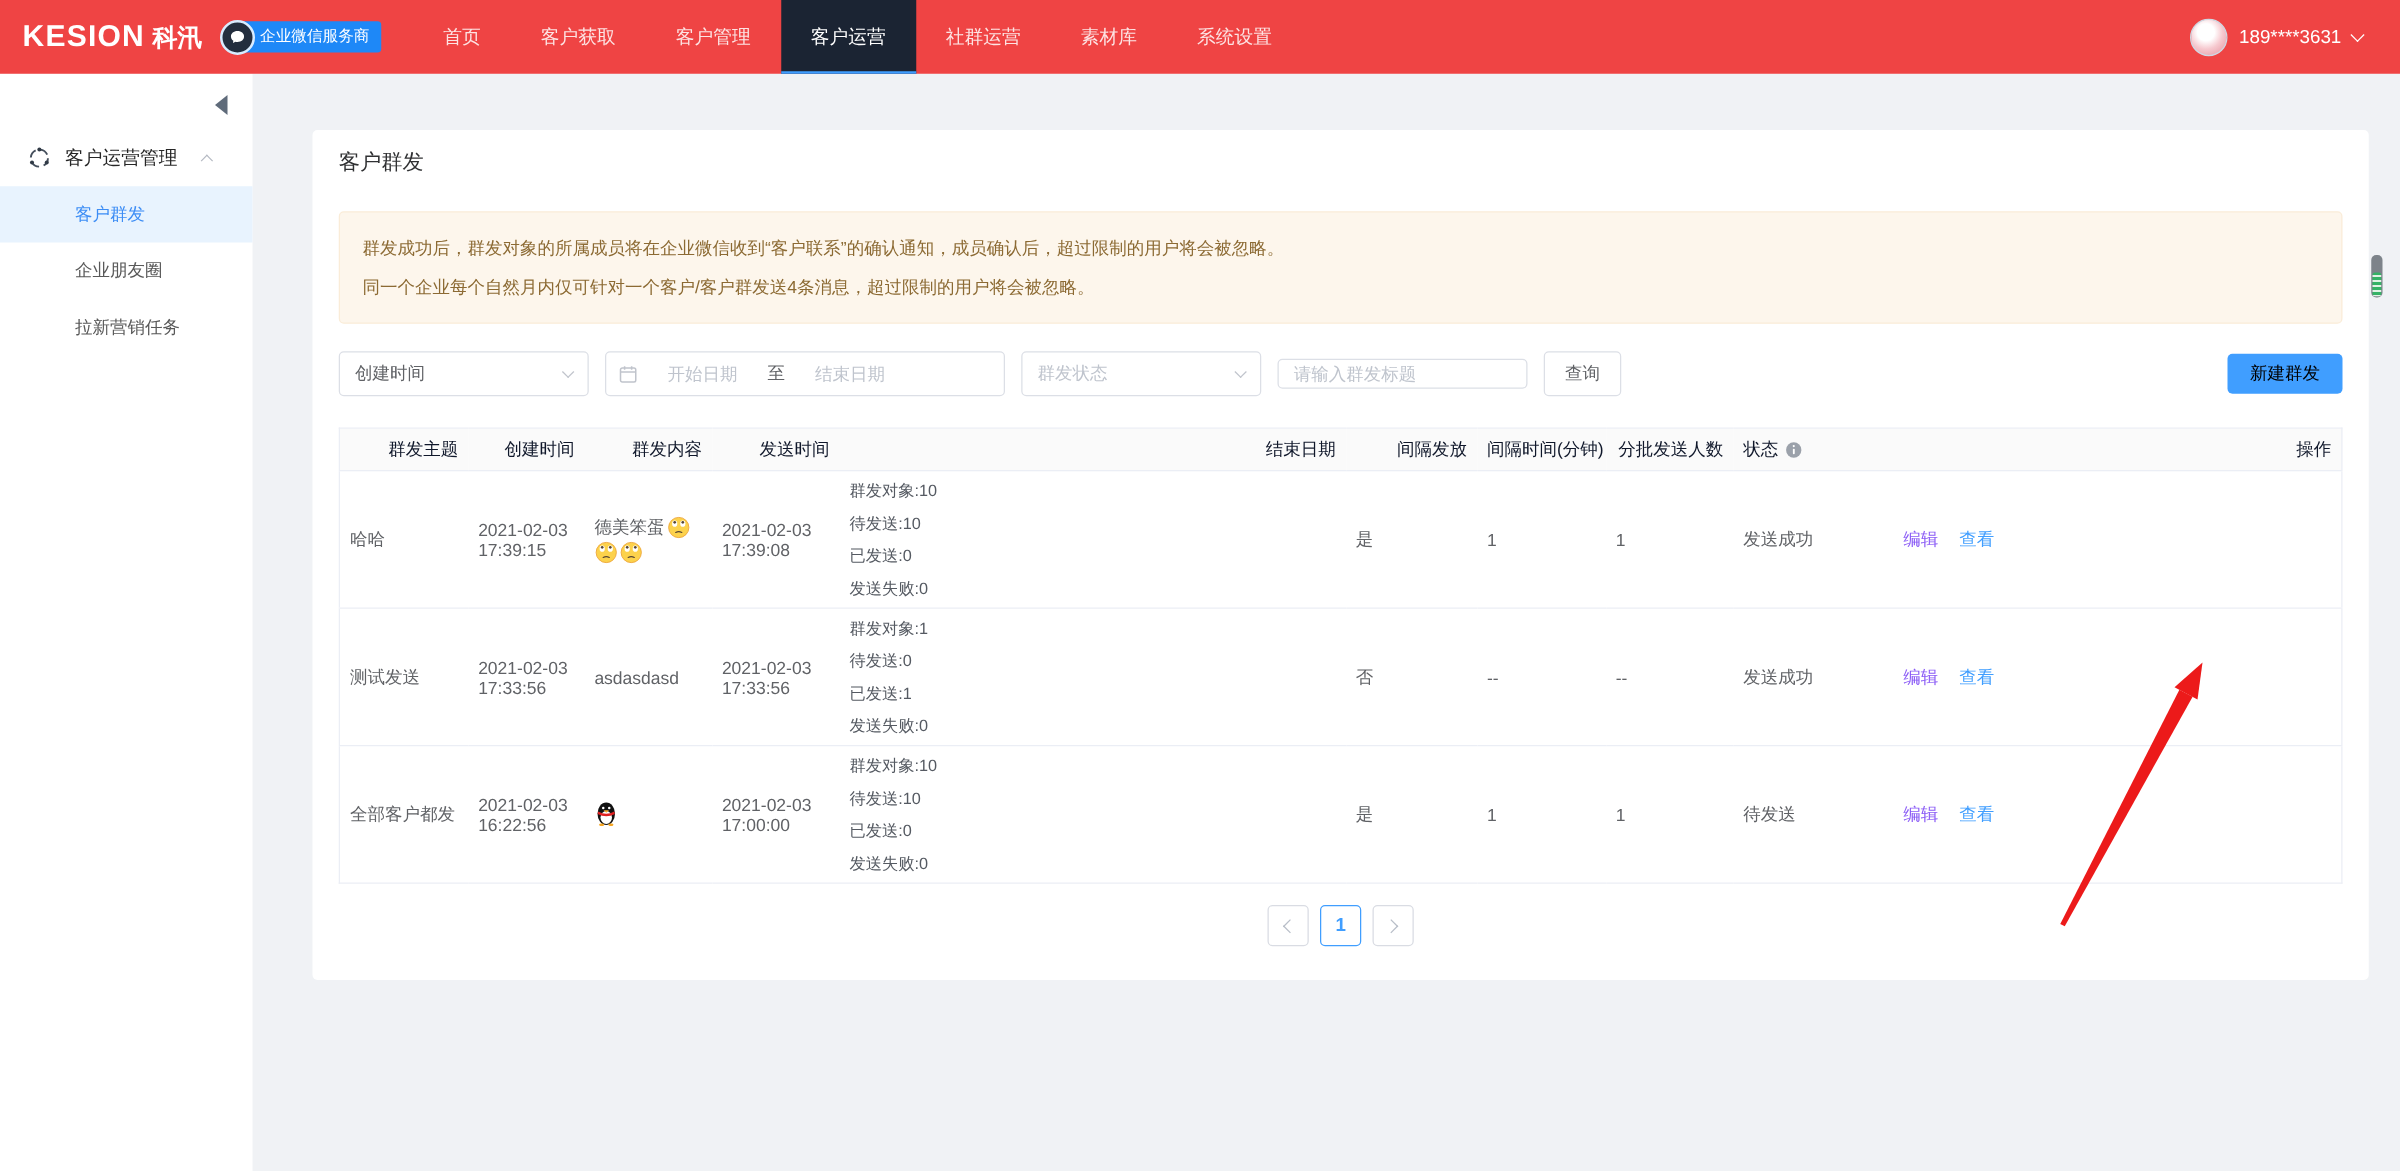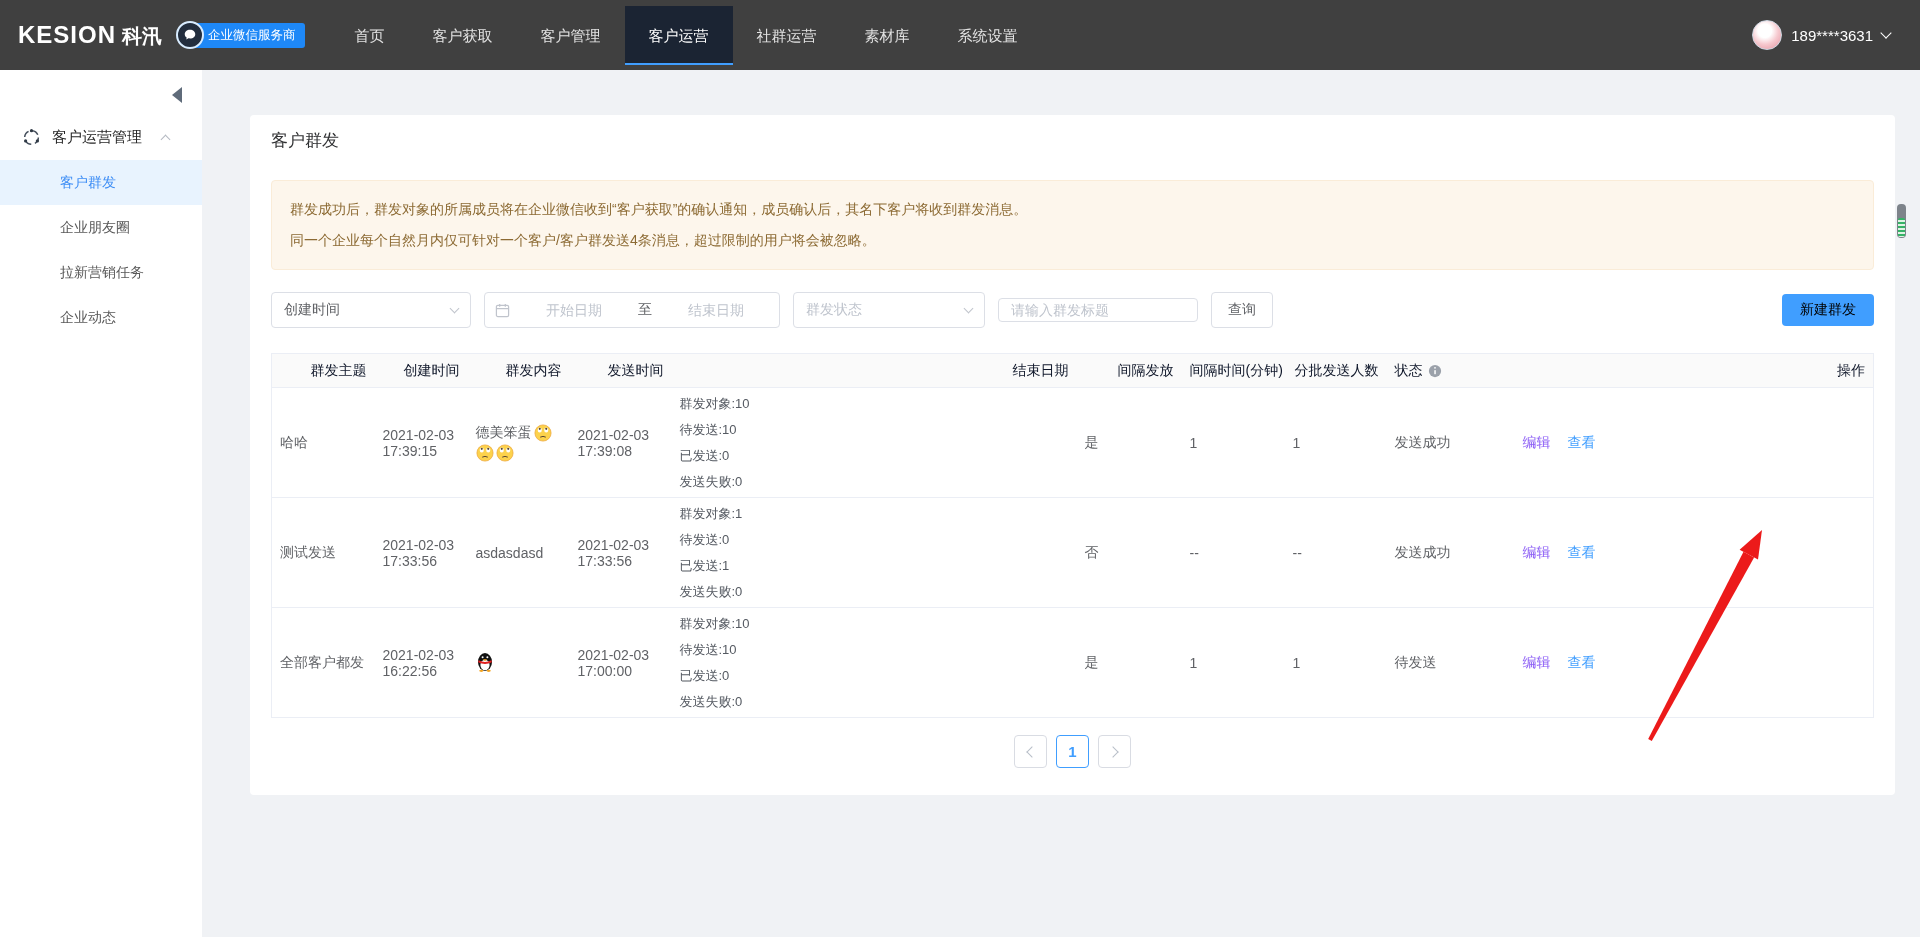--- a/index.html
+++ b/index.html
@@ -1,19 +1,19 @@
 <!DOCTYPE html>
 <html><head>
 <meta charset="utf-8">
 <style>
   * { margin:0; padding:0; box-sizing:border-box; }
   html,body { width:1920px; height:937px; overflow:hidden; font-family:"Liberation Sans", sans-serif; background:#f0f2f5; }
 
   
-  .topbar { height:70px; background:#404040; display:flex; align-items:center; color:#fff; position:relative; z-index:5; }
+  .topbar { height:59px; background:#ef4444; display:flex; align-items:center; color:#fff; position:relative; z-index:5; }
   .logo { display:flex; align-items:baseline; margin-left:18px; cursor:pointer; }
   .logo-en { font-size:24px; font-weight:700; letter-spacing:1px; }
   .logo-cn { font-size:20px; font-weight:600; margin-left:6px; }
   .badge { display:flex; align-items:center; margin-left:14px; }
   .badge-icon { width:28px; height:28px; border-radius:50%; background:#232e3e; border:2px solid #d8ecff; display:flex; align-items:center; justify-content:center; position:relative; z-index:1; }
   .badge-text { background:#1e88f7; color:#fff; font-size:12.5px; padding:4px 9px 4px 18px; margin-left:-14px; border-radius:3px; white-space:nowrap; }
   .nav { display:flex; margin-left:26px; height:59px; }
   .nav-item { padding:0 24px; line-height:59px; font-size:15px; color:rgba(255,255,255,.85); cursor:pointer; position:relative; white-space:nowrap; }
   .nav-item.active { background:#1b2433; color:#fff; }
   .nav-item.active::after { content:""; position:absolute; left:0; right:0; bottom:0; height:2px; background:#409eff; }
@@ -37,21 +37,21 @@
   .main { flex:1; padding:45px 25px 0 48px; }
   .card { background:#fff; border-radius:4px; padding:14px 21px 27px; position:relative; }
   .page-title { font-size:17px; color:#303133; font-weight:400; }
   .notice { margin-top:28px; background:#fdf6ec; border:1px solid #faecd8; border-radius:4px; padding:13px 18px; color:#8c6a33; font-size:14px; line-height:31px; }
 
   .filters { display:flex; align-items:center; margin-top:22px; gap:13px; }
   .sel { height:36px; border:1px solid #dcdfe6; border-radius:4px; display:flex; align-items:center; justify-content:space-between; padding:0 12px; font-size:14px; color:#606266; background:#fff; cursor:pointer; }
   .sel .sel-caret { width:7px; height:7px; border-right:1.4px solid #c0c4cc; border-bottom:1.4px solid #c0c4cc; transform:rotate(45deg); margin-top:-3px; }
   .sel.is-placeholder { color:#bfc4cd; }
   .w-time { width:200px; } .w-status { width:192px; }
-  .daterange { width:296px; height:36px; border:1px solid #dcdfe6; border-radius:4px; display:flex; align-items:center; padding:0 10px; background:#fff; gap:16px; }
+  .daterange { width:320px; height:36px; border:1px solid #dcdfe6; border-radius:4px; display:flex; align-items:center; padding:0 10px; background:#fff; gap:4px; }
   .daterange input { border:none; outline:none; width:96px; font-size:14px; text-align:center; color:#606266; font-family:"Liberation Sans", sans-serif; }
   .daterange input::placeholder { color:#bfc4cd; }
   .daterange .to { font-size:14px; color:#606266; }
   .title-input { width:200px; height:24px; border:1px solid #dcdfe6; border-radius:4px; padding:0 12px; font-size:14px; color:#606266; outline:none; font-family:"Liberation Sans", sans-serif; }
   .title-input::placeholder { color:#bfc4cd; }
   .search-btn { width:62px; height:36px; border:1px solid #dcdfe6; border-radius:4px; background:#fff; font-size:14px; color:#606266; cursor:pointer; font-family:"Liberation Sans", sans-serif; }
   .create-btn { margin-left:auto; height:32px; padding:0 18px; background:#409eff; border:none; border-radius:4px; color:#000000; font-size:14px; cursor:pointer; font-family:"Liberation Sans", sans-serif; }
 
   
   table { width:100%; border-collapse:collapse; table-layout:fixed; margin-top:25px; border:1px solid #ebeef5; font-size:14px; color:#606266; }
@@ -120,30 +120,29 @@
         <circle cx="3.8" cy="13.6" r="1.7" fill="#303a46"></circle>
         <circle cx="16.2" cy="13.6" r="1.7" fill="#303a46"></circle>
       </svg>
       <span>客户运营管理</span>
       <span class="group-caret"></span>
     </div>
     <div class="menu">
       <div class="menu-item active">客户群发</div>
       <div class="menu-item">企业朋友圈</div>
       <div class="menu-item">拉新营销任务</div>
-      <div class="menu-item">企业动态</div>
     </div>
   </div>
 
   <div class="main">
     <div class="card">
       <div class="page-title">客户群发</div>
 
       <div class="notice">
-        <div>群发成功后，群发对象的所属成员将在企业微信收到“客户获取”的确认通知，成员确认后，其名下客户将收到群发消息。</div>
+        <div>群发成功后，群发对象的所属成员将在企业微信收到“客户联系”的确认通知，成员确认后，超过限制的用户将会被忽略。</div>
         <div>同一个企业每个自然月内仅可针对一个客户/客户群发送4条消息，超过限制的用户将会被忽略。</div>
       </div>
 
       <div class="filters">
         <div class="sel w-time">
           <span>创建时间</span>
           <span class="sel-caret"></span>
         </div>
         <div class="daterange">
           <svg width="15" height="15" viewBox="0 0 16 16">

